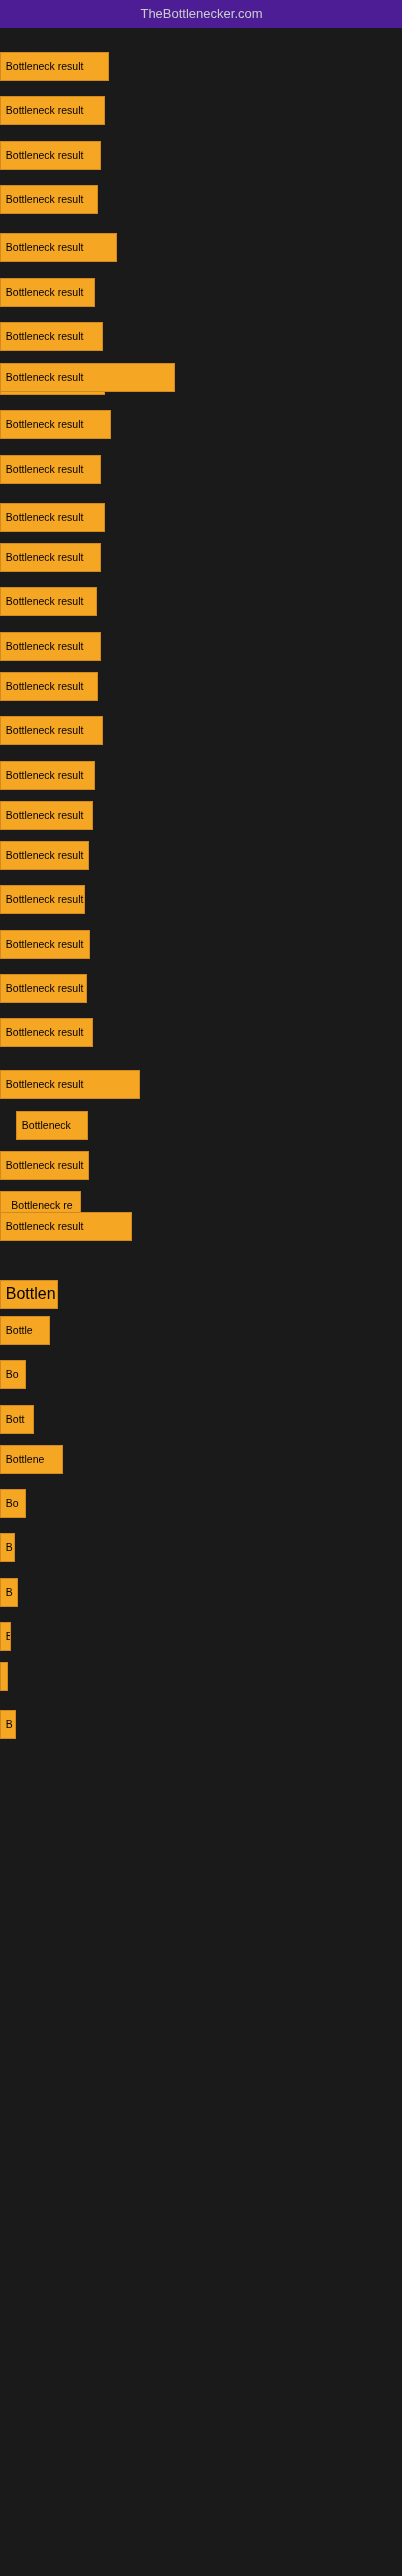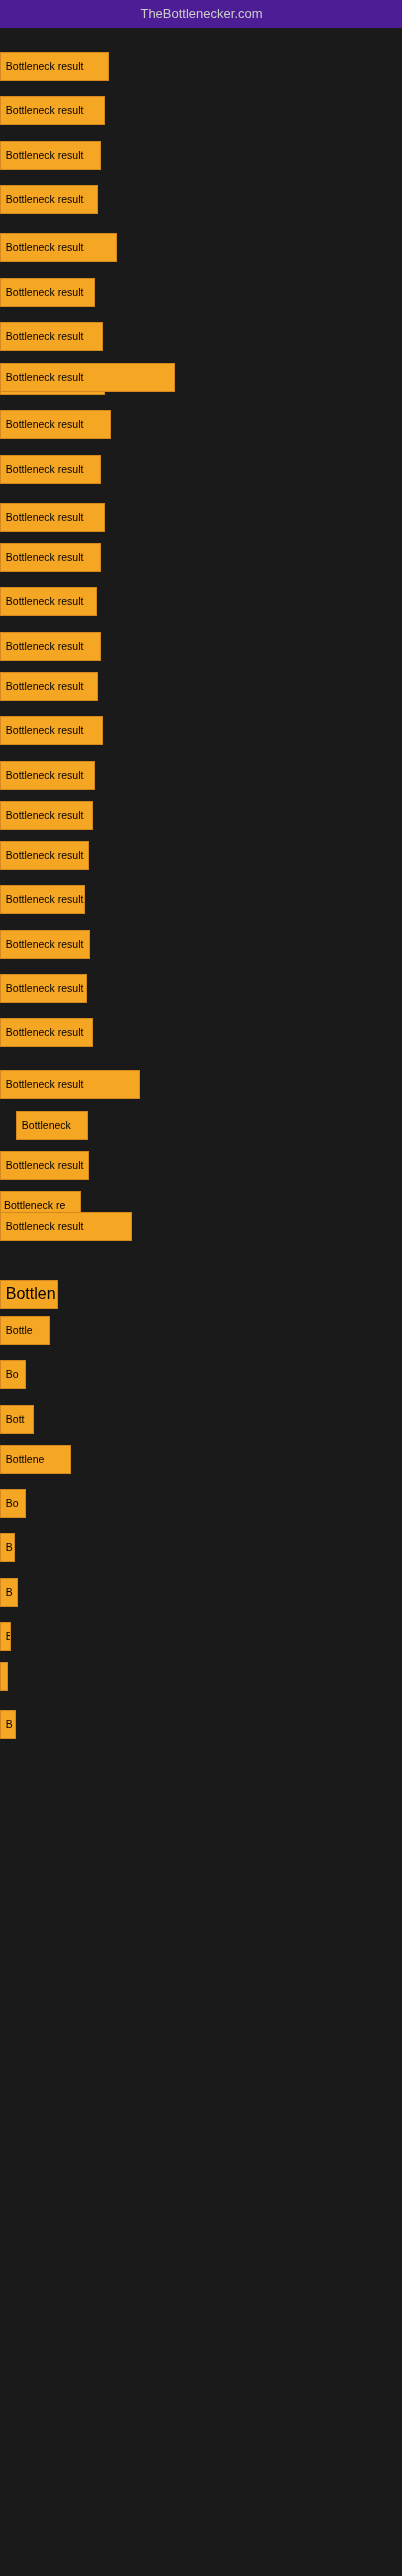--- a/index.html
+++ b/index.html
@@ -109,42 +109,42 @@
     </div>
     <div style="position: absolute; left: 0px; top: 1042px; width: 140px; height: 29px; background-color: rgb(245, 166, 35); border: 0.8px solid rgb(212, 137, 30); display: flex; align-items: center; padding-left: 4.8px; white-space: nowrap; overflow: hidden;">
       <span style="color: rgb(0, 0, 0); font-size: 10.5px;">Bottleneck result</span>
     </div>
     <div style="position: absolute; left: 16px; top: 1083px; width: 72px; height: 29px; background-color: rgb(245, 166, 35); border: 0.8px solid rgb(212, 137, 30); display: flex; align-items: center; padding-left: 4.8px; white-space: nowrap; overflow: hidden;">
       <span style="color: rgb(0, 0, 0); font-size: 10.5px;">Bottleneck</span>
     </div>
     <div style="position: absolute; left: 0px; top: 1123px; width: 89px; height: 29px; background-color: rgb(245, 166, 35); border: 0.8px solid rgb(212, 137, 30); display: flex; align-items: center; padding-left: 4.8px; white-space: nowrap; overflow: hidden;">
       <span style="color: rgb(0, 0, 0); font-size: 10.5px;">Bottleneck result</span>
     </div>
-    <div style="position: absolute; left: 0px; top: 1163px; width: 81px; height: 29px; background-color: rgb(245, 166, 35); border: 0.8px solid rgb(212, 137, 30); display: flex; align-items: center; padding-left: 3px; white-space: nowrap; overflow: hidden;">
+    <div style="position: absolute; left: 0px; top: 1163px; width: 81px; height: 29px; background-color: rgb(245, 166, 35); border: 0.8px solid rgb(212, 137, 30); display: flex; align-items: center; padding-left: 3px; white-space: nowrap; overflow: hidden; justify-content: center;">
       <span style="color: rgb(0, 0, 0); font-size: 10.5px;">Bottleneck re</span>
     </div>
     <div style="position: absolute; left: 0px; top: 1184px; width: 132px; height: 29px; background-color: rgb(245, 166, 35); border: 0.8px solid rgb(212, 137, 30); display: flex; align-items: center; padding-left: 4.8px; white-space: nowrap; overflow: hidden;">
       <span style="color: rgb(0, 0, 0); font-size: 10.5px;">Bottleneck result</span>
     </div>
     <div style="position: absolute; left: 0px; top: 335px; width: 175px; height: 29px; background-color: rgb(245, 166, 35); border: 0.8px solid rgb(212, 137, 30); display: flex; align-items: center; padding-left: 4.8px; white-space: nowrap; overflow: hidden;">
       <span style="color: rgb(0, 0, 0); font-size: 10.5px;">Bottleneck result</span>
     </div>
     <div style="position: absolute; left: 0px; top: 1252px; width: 58px; height: 29px; background-color: rgb(245, 166, 35); border: 0.8px solid rgb(212, 137, 30); display: flex; align-items: center; padding-left: 4.8px; white-space: nowrap; overflow: hidden;">
       <span style="color: rgb(0, 0, 0); font-size: 16px;">Bottlen</span>
     </div>
     <div style="position: absolute; left: 0px; top: 1288px; width: 50px; height: 29px; background-color: rgb(245, 166, 35); border: 0.8px solid rgb(212, 137, 30); display: flex; align-items: center; padding-left: 4.8px; white-space: nowrap; overflow: hidden;">
       <span style="color: rgb(0, 0, 0); font-size: 10.5px;">Bottle</span>
     </div>
     <div style="position: absolute; left: 0px; top: 1332px; width: 26px; height: 29px; background-color: rgb(245, 166, 35); border: 0.8px solid rgb(212, 137, 30); display: flex; align-items: center; padding-left: 4.8px; white-space: nowrap; overflow: hidden;">
       <span style="color: rgb(0, 0, 0); font-size: 10.5px;">Bo</span>
     </div>
     <div style="position: absolute; left: 0px; top: 1377px; width: 34px; height: 29px; background-color: rgb(245, 166, 35); border: 0.8px solid rgb(212, 137, 30); display: flex; align-items: center; padding-left: 4.8px; white-space: nowrap; overflow: hidden;">
       <span style="color: rgb(0, 0, 0); font-size: 10.5px;">Bott</span>
     </div>
-    <div style="position: absolute; left: 0px; top: 1417px; width: 71px; height: 29px; background-color: rgb(245, 166, 35); border: 0.8px solid rgb(212, 137, 30); display: flex; align-items: center; padding-left: 4.8px; white-space: nowrap; overflow: hidden;">
+    <div style="position: absolute; left: 0px; top: 1417px; width: 63px; height: 29px; background-color: rgb(245, 166, 35); border: 0.8px solid rgb(212, 137, 30); display: flex; align-items: center; padding-left: 4.8px; white-space: nowrap; overflow: hidden;">
       <span style="color: rgb(0, 0, 0); font-size: 10.5px;">Bottlene</span>
     </div>
     <div style="position: absolute; left: 0px; top: 1461px; width: 26px; height: 29px; background-color: rgb(245, 166, 35); border: 0.8px solid rgb(212, 137, 30); display: flex; align-items: center; padding-left: 4.8px; white-space: nowrap; overflow: hidden;">
       <span style="color: rgb(0, 0, 0); font-size: 10.5px;">Bo</span>
     </div>
     <div style="position: absolute; left: 0px; top: 1505px; width: 14.5px; height: 29px; background-color: rgb(245, 166, 35); border: 0.8px solid rgb(212, 137, 30); display: flex; align-items: center; padding-left: 4.8px; white-space: nowrap; overflow: hidden;">
       <span style="color: rgb(0, 0, 0); font-size: 10.5px;">B</span>
     </div>
     <div style="position: absolute; left: 0px; top: 1550px; width: 17.7px; height: 29px; background-color: rgb(245, 166, 35); border: 0.8px solid rgb(212, 137, 30); display: flex; align-items: center; padding-left: 4.8px; white-space: nowrap; overflow: hidden;">
       <span style="color: rgb(0, 0, 0); font-size: 10.5px;">B</span>

